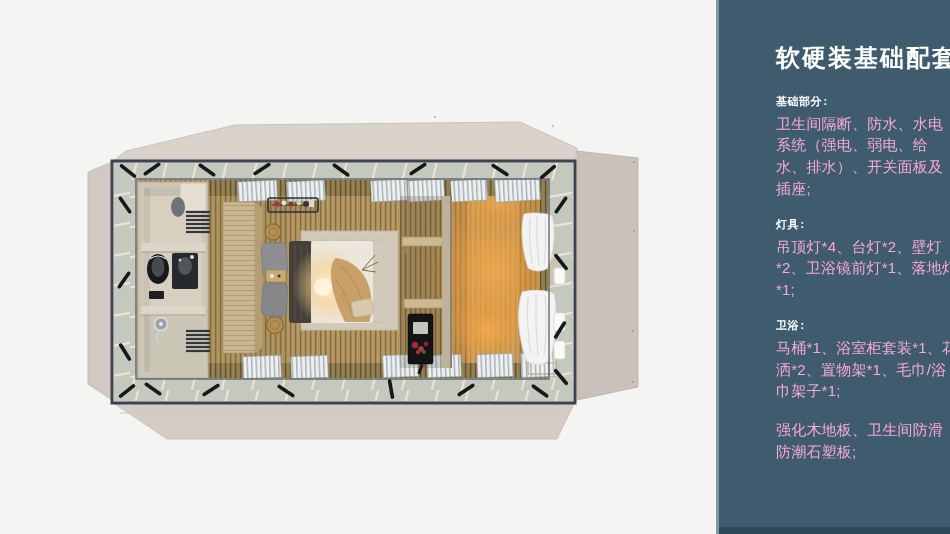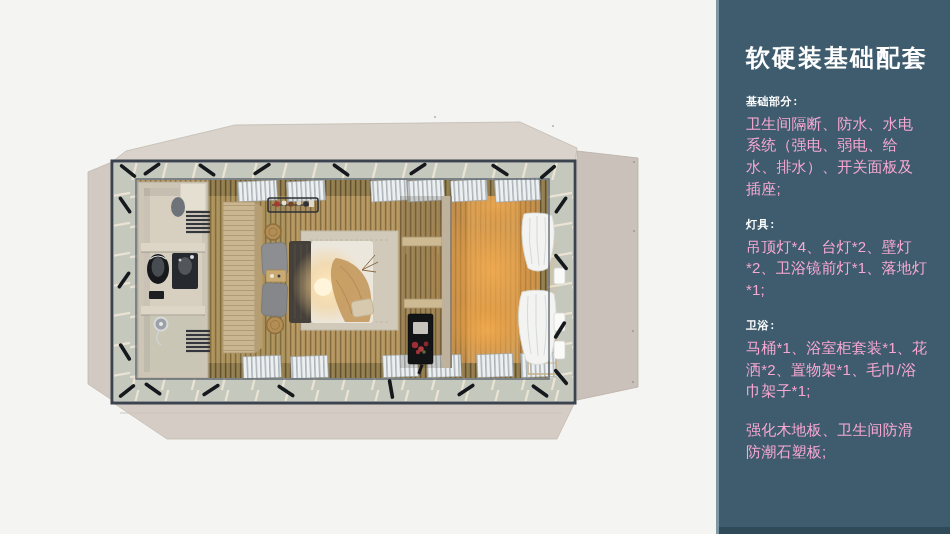--- a/index.html
+++ b/index.html
@@ -11,21 +11,21 @@
   }
   .stage{position:relative;width:950px;height:534px;background:#f4f4f3;}
   .plan{position:absolute;left:0;top:0;width:716px;height:534px;}
   .sidebar{
     position:absolute;left:716px;top:0;width:234px;height:534px;
     background:#3e5c6d;
     border-left:3px solid #7e97a4;
     box-sizing:border-box;
     color:#ffffff;
   }
-  .sidebar-inner{padding:44px 22px 0 27px;}
+  .sidebar-inner{padding:44px 22px 0 27px;margin-left:30px;}
   .sidebar-title{
     font-size:24px;font-weight:bold;letter-spacing:2px;
     text-align:center;margin:0 0 22px 0;line-height:1.15;
     white-space:nowrap;
   }
   .sec{margin:0 0 17px 0;width:182px;}
   .sec h2{font-size:11px;font-weight:bold;margin:0 0 4px 0;letter-spacing:.5px;font-family:Liberation Mono, monospace;}
   .sec p{font-size:15px;line-height:1.45;margin:0;color:#f9a8d4;letter-spacing:.2px;}
   .sidebar-footer{
     position:absolute;left:0;bottom:0;width:100%;height:7px;background:#2e4a59;

